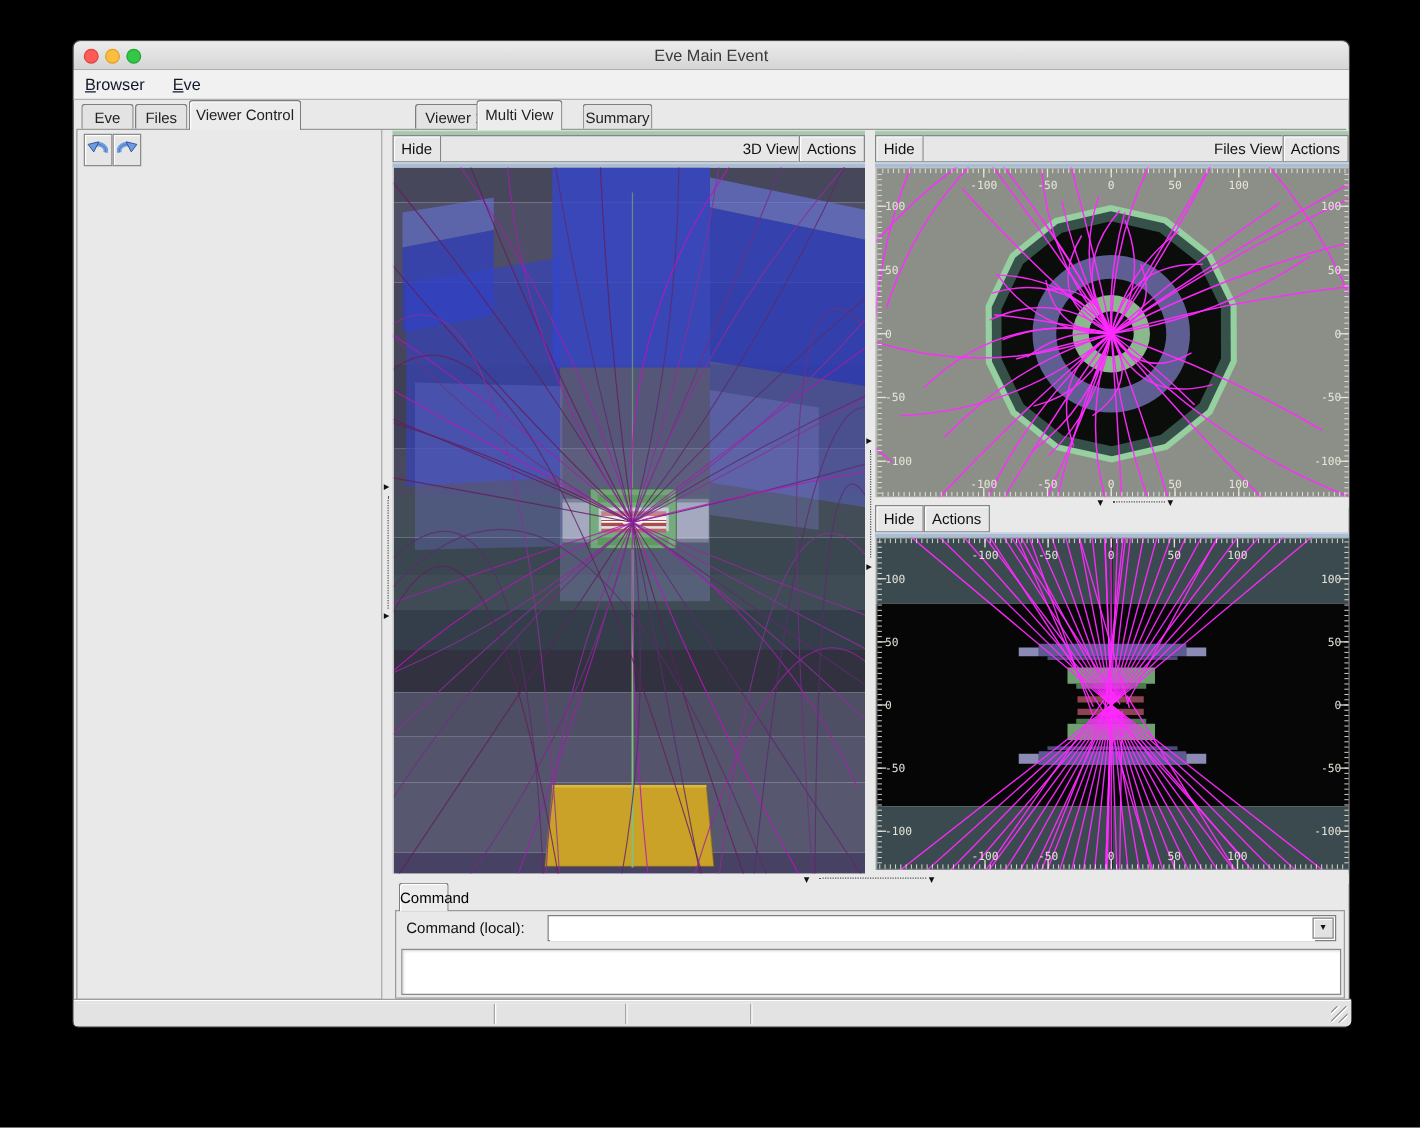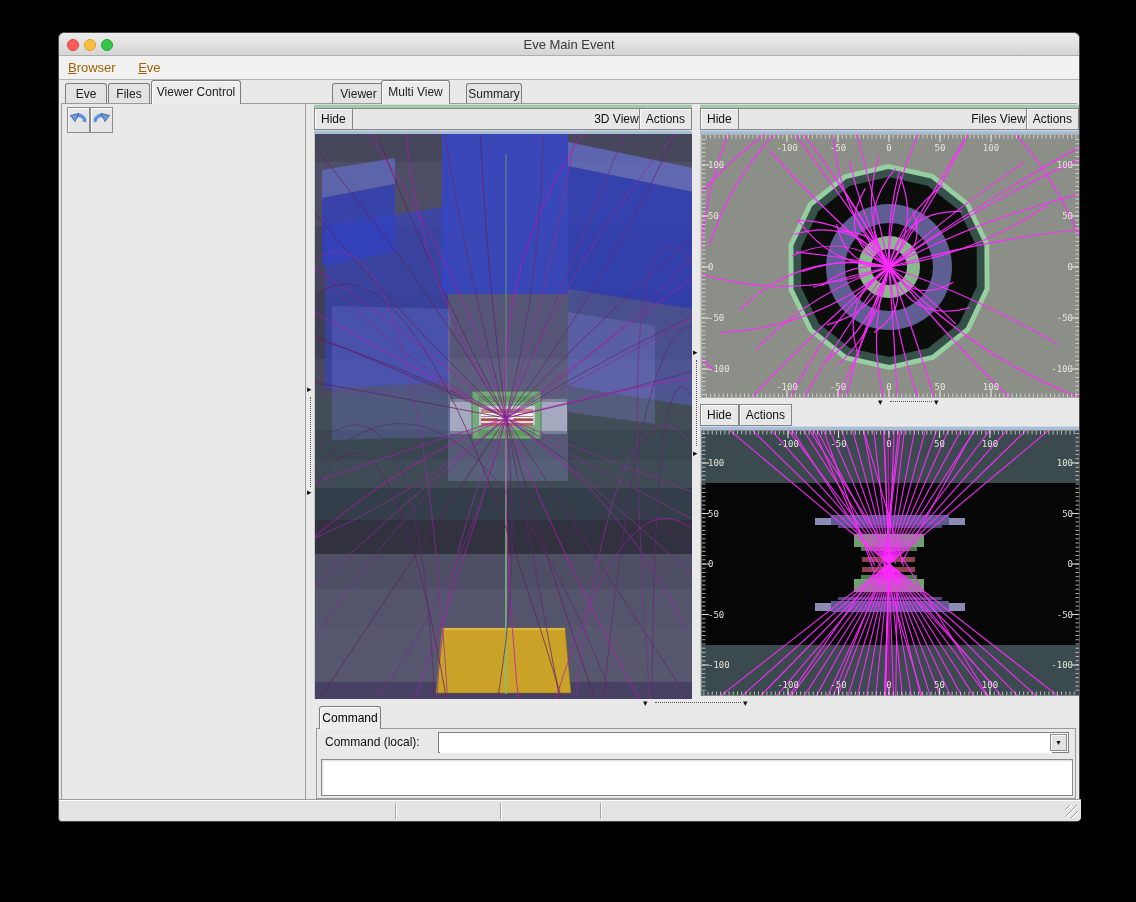--- a/index.html
+++ b/index.html
@@ -12,21 +12,21 @@
             background:linear-gradient(#ececec,#d5d5d5);border-bottom:1px solid #aeaeae;box-sizing:border-box}
   .tl{position:absolute;top:6px;width:12px;height:12px;border-radius:50%;box-sizing:border-box}
   .tl.red{left:8px;background:#fc5b57;border:1px solid #df433d}
   .tl.yellow{left:25px;background:#fdbe3f;border:1px solid #dfa023}
   .tl.green{left:42px;background:#33c748;border:1px solid #22a532}
   .wtitle{position:absolute;left:0;right:0;top:0;height:23px;line-height:23px;text-align:center;
           font-size:13px;color:#393939}
   
   .menubar{position:absolute;left:0;top:23px;width:100%;height:24px;background:#f1f1f1;
            border-bottom:1px solid #b5b5b5;box-sizing:border-box}
-  .menu-item{display:inline-block;height:23px;line-height:23px;padding:0 9px;font-size:13px;color:#a16207;cursor:default}
+  .menu-item{display:inline-block;height:23px;line-height:23px;padding:0 9px;font-size:13px;color:#0f172a;cursor:default}
   .menu-label{display:inline-block}
   .menu-label::first-letter{text-decoration:underline}
   
   .tabline{position:absolute;left:2px;top:70px;width:1016px;height:1px;background:#9a9a9a;z-index:2}
   .tab{position:absolute;top:50px;height:20px;line-height:20px;background:#e3e3e3;border:1px solid #7e7e7e;
        border-bottom:none;border-radius:3px 3px 0 0;font-size:12px;color:#222;text-align:center;
        z-index:1;box-sizing:border-box;cursor:default}
   .tab.active{top:47px;height:24px;line-height:23px;background:#ececec;z-index:3;box-shadow:inset 1px 1px 0 #fff}
   
   .left-panel{position:absolute;left:2px;top:71px;width:245px;height:696px;background:#e9e9e9;
@@ -44,21 +44,21 @@
   .strip-blue{position:absolute;height:4px;background:#a9bdd4;border-top:1px solid #cdd9e6;box-sizing:border-box}
   .pane-head{position:absolute;height:22px;display:flex;box-sizing:border-box}
   .ph-btn{height:22px;background:#e7e7e7;border:1px solid #868686;box-shadow:inset 1px 1px 0 #fff;
           font-size:12px;color:#111;text-align:center;line-height:20px;box-sizing:border-box;padding:0 6px;cursor:pointer}
   .ph-title{flex:1;height:22px;background:#e7e7e7;border-top:1px solid #868686;border-bottom:1px solid #868686;
             font-size:12px;color:#111;text-align:right;line-height:21px;box-sizing:border-box}
   .canvas{position:absolute;display:block;border-left:1px solid #c9c9c9;box-sizing:border-box;cursor:crosshair}
   
   .cmd-frame{position:absolute;left:257px;top:695px;width:760px;height:71px;border:1px solid #9a9a9a;
              background:#e9e9e9;box-sizing:border-box;z-index:1}
-  .cmd-tab{position:absolute;left:260px;top:673px;width:62px;height:23px;line-height:22px;background:#ececec;
+  .cmd-tab{position:absolute;left:260px;top:673px;width:40px;height:23px;line-height:22px;background:#ececec;
            border:1px solid #7e7e7e;border-bottom:none;border-radius:3px 3px 0 0;font-size:12px;text-align:center;
            z-index:2;box-sizing:border-box;box-shadow:inset 1px 1px 0 #fff}
   .cmd-label{position:absolute;left:266px;top:699px;height:21px;line-height:21px;font-size:12px;color:#111;z-index:2}
   .combo{position:absolute;left:379px;top:699px;width:631px;height:21px;background:#fff;border:1px solid #7f7f7f;
          box-sizing:border-box;z-index:2}
   .combo input{position:absolute;left:1px;top:1px;width:608px;height:17px;border:none;outline:none;
                font-size:12px;font-family:"Liberation Sans",sans-serif}
   .combo-btn{position:absolute;right:1px;top:1px;width:17px;height:17px;background:#e2e2e2;border:1px solid #8a8a8a;
              box-shadow:inset 1px 1px 0 #fff;box-sizing:border-box;font-size:7px;line-height:15px;text-align:center;
              color:#111;cursor:pointer;padding:0}

